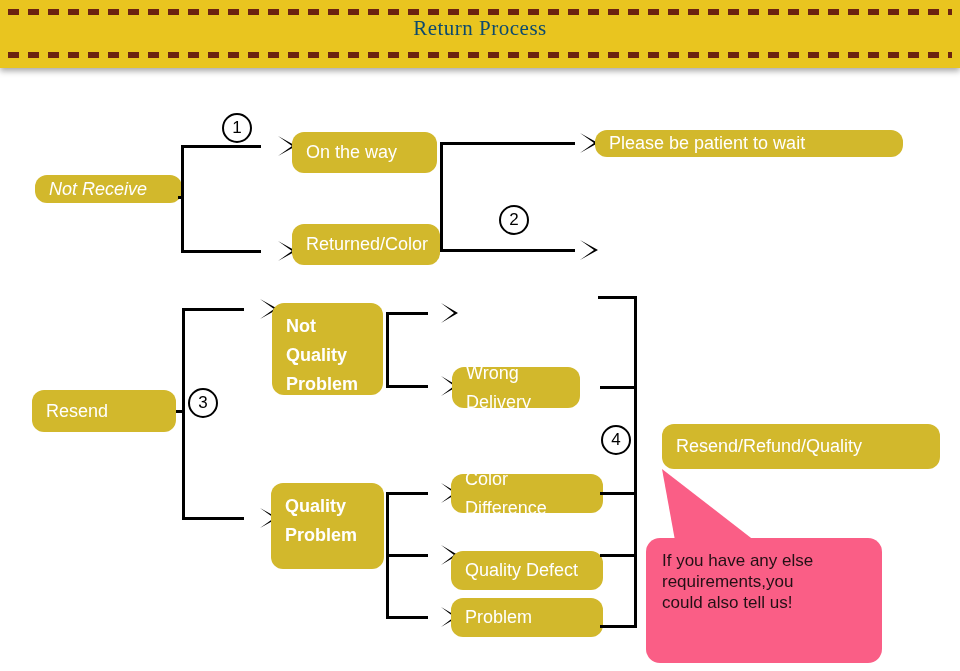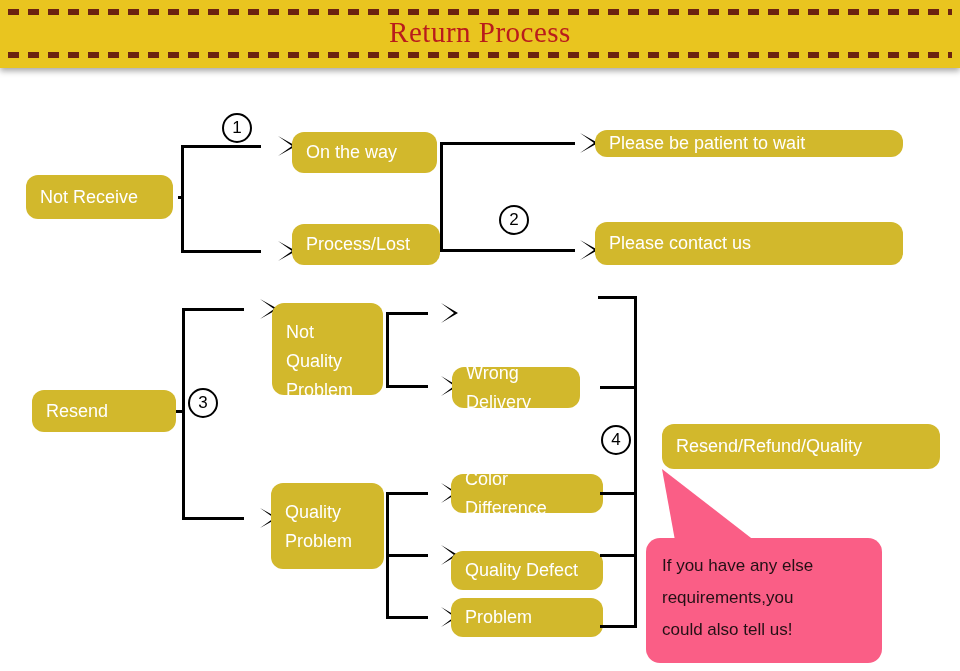--- a/index.html
+++ b/index.html
@@ -41,42 +41,43 @@
   }
   .banner-dash.top { top: 9px; }
   .banner-dash.bottom { top: 52px; }
   .banner-title {
     position: absolute;
     left: 0;
     top: 16px;
     width: 960px;
     text-align: center;
     font-family: "Liberation Serif", serif;
-    font-size: 29px;
-    color: #b91c1c;
+    font-size: 21px;
+    color: #0c4a6e;
     letter-spacing: 0.5px;
   }
 
   
   .node {
     position: absolute;
     background: #d2b82c;
     border-radius: 12px;
     color: #ffffff;
     font-size: 18px;
     line-height: 29px;
     box-sizing: border-box;
     padding: 6px 14px;
     display: flex;
     align-items: center;
     white-space: pre-line;
   }
   .node.multiline {
     display: block;
-    padding-top: 15px;
+    padding-top: 9px;
+    font-weight: bold;
   }
 
   
   .hline {
     position: absolute;
     background: #000000;
     height: 3px;
   }
   .vline {
     position: absolute;
@@ -106,41 +107,41 @@
     box-sizing: border-box;
   }
 
   
   .callout {
     position: absolute;
     background: #fa5e86;
     border-radius: 14px;
     color: #231015;
     font-size: 17px;
-    line-height: 32px;
+    line-height: 21px;
     padding: 12px 16px;
     box-sizing: border-box;
     white-space: pre-line;
   }
   .callout-tail {
     position: absolute;
   }
 </style>
 </head>
 <body>
 
 <div id="page">
 
   <div class="banner">
     <div class="banner-dash top"></div>
     <div class="banner-dash bottom"></div>
     <div class="banner-title">Return Process</div>
   </div>
 
-  <div class="node" style="left:26px; top:175px; width:147px; height:44px;">Not Receive</div>
+  <div class="node" style="left:35px; top:175px; width:147px; height:28px;font-style:italic;">Not Receive</div>
 
   <div class="hline" style="left:178px; top:196px; width:6px;"></div>
   <div class="vline" style="left:181px; top:145px; height:108px;"></div>
   <div class="hline" style="left:181px; top:145px; width:80px;"></div>
   <div class="hline" style="left:181px; top:250px; width:80px;"></div>
 
   <div class="arrow" style="left:258px; top:136px;">
     <svg width="38" height="20" viewBox="0 0 38 20">
         <path d="M0 12 L34 10 L20 0 L38 10 L20 20 L34 10 Z" fill="#000"></path>
       </svg>
@@ -148,42 +149,41 @@
   <div class="arrow" style="left:258px; top:241px;">
     <svg width="38" height="20" viewBox="0 0 38 20">
         <path d="M0 12 L34 10 L20 0 L38 10 L20 20 L34 10 Z" fill="#000"></path>
       </svg>
   </div>
 
   <div class="step-circle" style="left:222px; top:113px;">1</div>
 
   <div class="node" style="left:292px; top:132px; width:145px; height:41px;">On the way</div>
 
-  <div class="node" style="left:292px; top:224px; width:148px; height:41px;">Process/Lost</div>
+  <div class="node" style="left:292px; top:224px; width:148px; height:41px;">Returned/Color</div>
 
   <div class="vline" style="left:440px; top:142px; height:110px;"></div>
   <div class="hline" style="left:440px; top:142px; width:135px;"></div>
   <div class="hline" style="left:440px; top:249px; width:135px;"></div>
 
   <div class="arrow" style="left:560px; top:133px;">
     <svg width="38" height="20" viewBox="0 0 38 20">
         <path d="M0 12 L34 10 L20 0 L38 10 L20 20 L34 10 Z" fill="#000"></path>
       </svg>
   </div>
   <div class="arrow" style="left:560px; top:240px;">
     <svg width="38" height="20" viewBox="0 0 38 20">
         <path d="M0 12 L34 10 L20 0 L38 10 L20 20 L34 10 Z" fill="#000"></path>
       </svg>
   </div>
 
   <div class="step-circle" style="left:499px; top:205px;">2</div>
 
   <div class="node" style="left:595px; top:130px; width:308px; height:27px;">Please be patient to wait</div>
 
-  <div class="node" style="left:595px; top:222px; width:308px; height:43px;">Please contact us</div>
 
   <div class="node" style="left:32px; top:390px; width:144px; height:42px;">Resend</div>
 
   <div class="hline" style="left:176px; top:410px; width:9px;"></div>
   <div class="vline" style="left:182px; top:308px; height:212px;"></div>
   <div class="hline" style="left:182px; top:308px; width:62px;"></div>
   <div class="hline" style="left:182px; top:517px; width:62px;"></div>
 
   <div class="arrow" style="left:240px; top:299px;">
     <svg width="38" height="20" viewBox="0 0 38 20">

